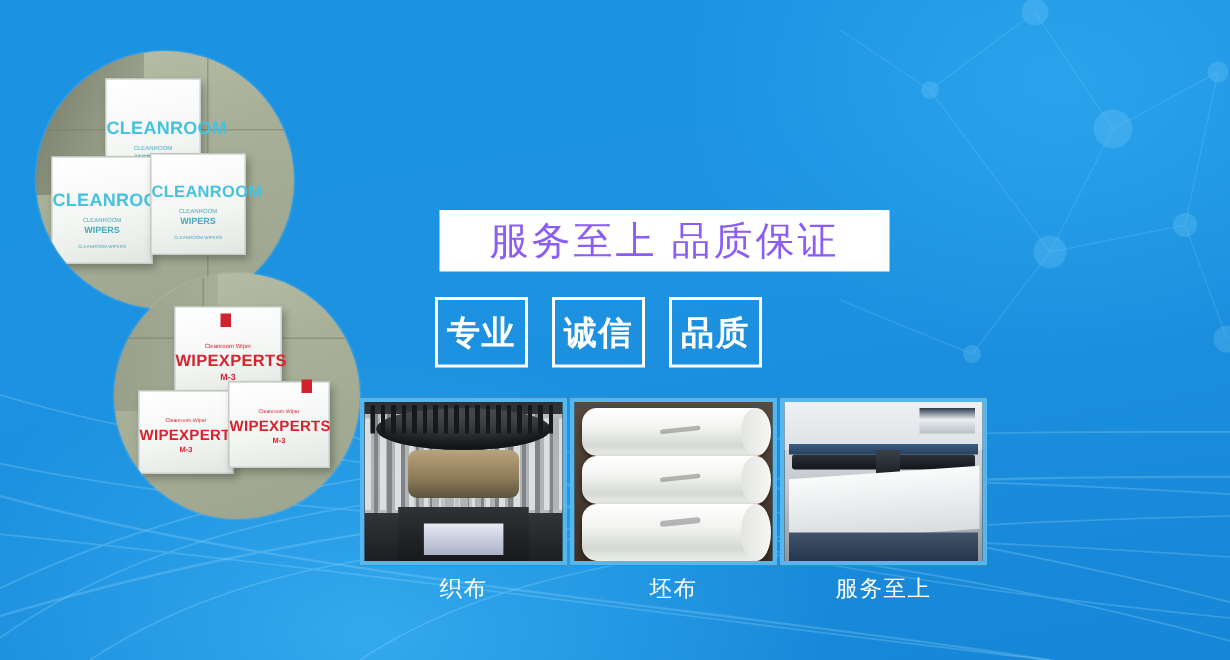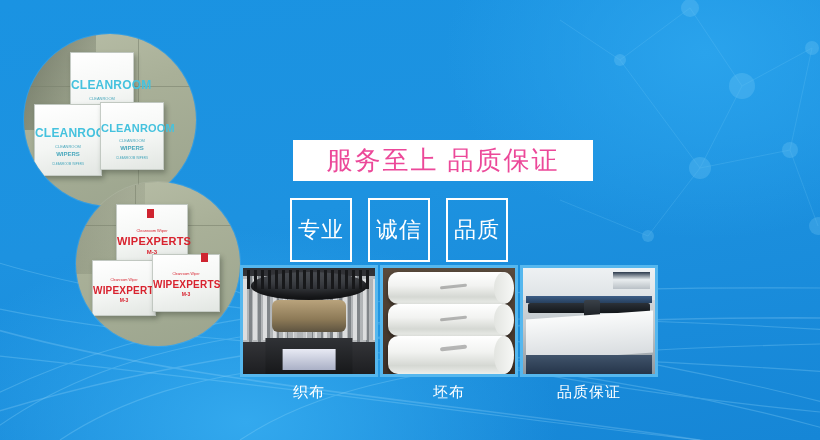--- a/index.html
+++ b/index.html
@@ -50,26 +50,26 @@
     position:absolute;left:288px;top:72px;width:500px;
     color:#ffe800;font-size:37px;font-weight:700;letter-spacing:1px;
     line-height:1;white-space:nowrap;
     text-shadow:0 1px 0 rgba(0,60,110,.25);
   }
   
   #slogan-bar{
     position:absolute;left:293px;top:140px;width:300px;height:41px;
     background:#ffffff;display:flex;align-items:center;justify-content:center;
   }
-  #slogan-bar .txt{color:#ec4899;font-size:26px;font-weight:400;letter-spacing:2px;
+  #slogan-bar .txt{color:#8b5cf6;font-size:26px;font-weight:400;letter-spacing:2px;
     white-space:nowrap;}
   
   #keywords{position:absolute;left:290px;top:198px;display:flex;gap:16px;}
-  .kw{width:62px;height:64px;border:2px solid #ffffff;display:flex;
-      align-items:center;justify-content:center;box-sizing:border-box;}
+  .kw{width:62px;height:47px;border:2px solid #ffffff;display:flex;
+      align-items:center;justify-content:center;box-sizing:border-box;font-weight:bold;}
   .kw span{color:#ffffff;font-size:22px;letter-spacing:1px;line-height:1;}
 
   
   #thumbs{position:absolute;left:240px;top:265px;display:flex;gap:2px;}
   .thumb-wrap{width:138px;}
   .thumb{
     width:138px;height:112px;overflow:hidden;position:relative;
     border:3px solid #55b7ee;box-sizing:border-box;background:#2a2a2a;
   }
   .thumb-label{
@@ -294,18 +294,18 @@
       <div class="thumb">
         <div class="ph m3-bg"></div>
         <div class="m3-wall"></div>
         <div class="m3-stack"></div>
         <div class="m3-rail"></div>
         <div class="m3-gantry"></div>
         <div class="m3-head"></div>
         <div class="m3-table"></div>
         <div class="m3-body"></div>
       </div>
-      <div class="thumb-label">品质保证</div>
+      <div class="thumb-label">服务至上</div>
     </div>
 
 
   </div>
 </div>
 
 </body></html>

